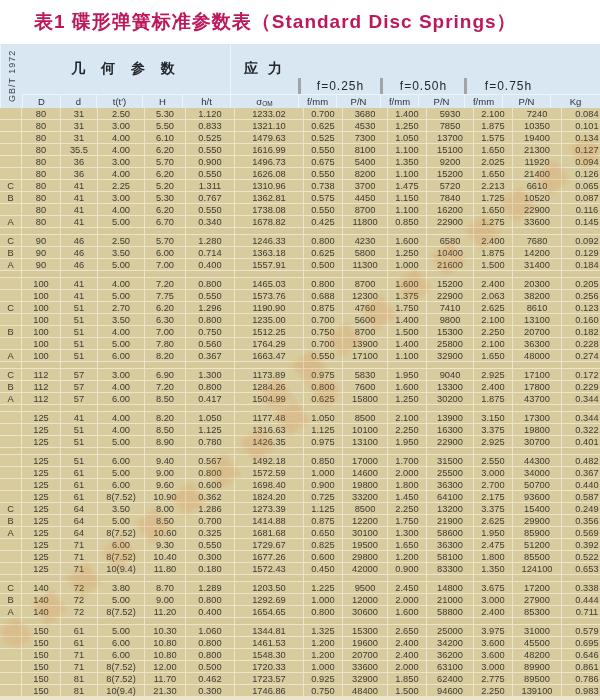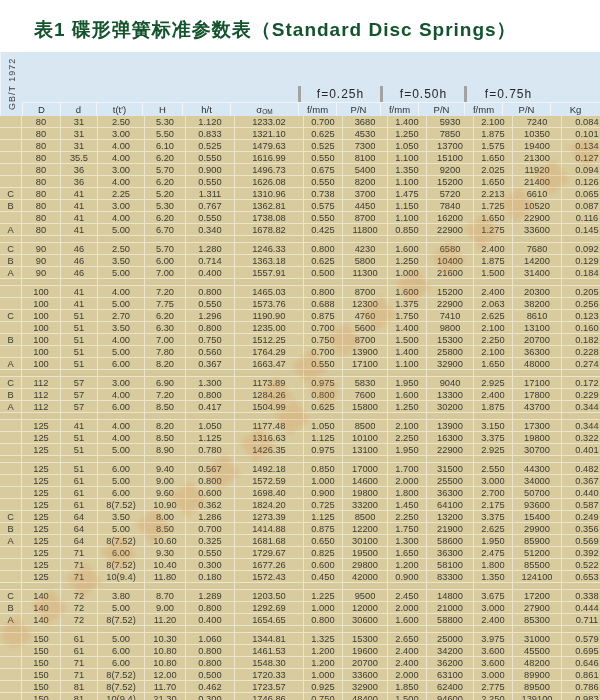--- a/index.html
+++ b/index.html
@@ -1,19 +1,19 @@
 <!DOCTYPE html>
 <html><head>
 <meta charset="utf-8">
 <style>
   html,body{margin:0;padding:0;}
   .page{position:relative;width:600px;height:700px;background:#ffffff;overflow:hidden;
         font-family:"Liberation Sans",sans-serif;}
   .title{height:44px;display:flex;align-items:center;padding-left:34px;box-sizing:border-box;
-         font-size:19px;font-weight:bold;color:#14532d;letter-spacing:1px;background:#fff;margin-top:8px;}
+         font-size:19px;font-weight:bold;color:#be185d;letter-spacing:1px;background:#fff;}
   
   .thead{position:relative;height:64px;background:#d9e7f2;display:grid;
          grid-template-columns:22px 38px 36px 46px 40px 48px 68px 38px 44px 38px 46px 38px 48px 50px;
          grid-template-rows:34px 16px 14px;}
   .side{grid-column:1;grid-row:1/4;display:flex;align-items:center;justify-content:center;
         writing-mode:vertical-rl;transform:rotate(180deg);font-size:9px;color:#3a3f46;
         letter-spacing:1px;border-right:1px solid #eef5fa;}
   .grp{display:flex;align-items:center;justify-content:center;font-weight:bold;color:#23272c;}
   .g-geom{grid-column:2/7;grid-row:1/3;font-size:14px;letter-spacing:6px;}
   .g-stress{grid-column:7/8;grid-row:1/3;font-size:14px;letter-spacing:3px;border-left:1px solid #eef5fa;}
@@ -43,20 +43,22 @@
   .wm2{width:420px;left:-40px;top:500px;}
 </style>
 </head>
 <body>
 
 <div class="page">
   <div class="title">表1 碟形弹簧标准参数表（Standard Disc Springs）</div>
 
   <div class="thead">
     <div class="side">GB/T 1972</div>
+    <div class="grp g-geom">几 何 参 数</div>
+    <div class="grp g-stress">应 力</div>
     <div class="defl d1">f=0.25h</div>
     <div class="defl d2">f=0.50h</div>
     <div class="defl d3">f=0.75h</div>
 
   <div class="colhead" style="grid-column: 2;">D</div>
       <div class="colhead" style="grid-column: 3;">d</div>
       <div class="colhead" style="grid-column: 4;">t(t′)</div>
       <div class="colhead" style="grid-column: 5;">H</div>
       <div class="colhead" style="grid-column: 6;">h/t</div>
       <div class="colhead" style="grid-column: 7;">

